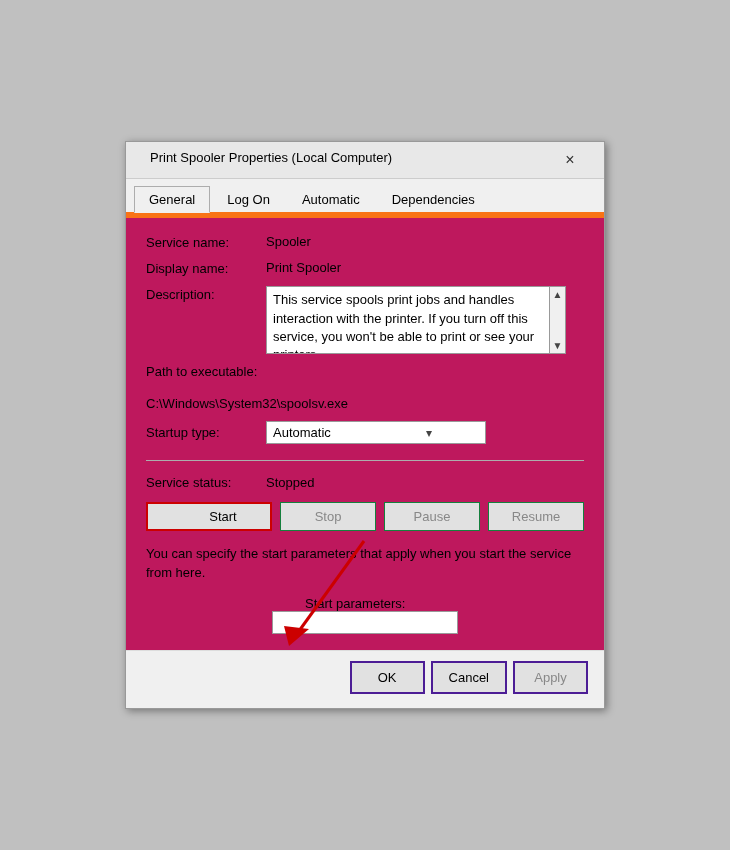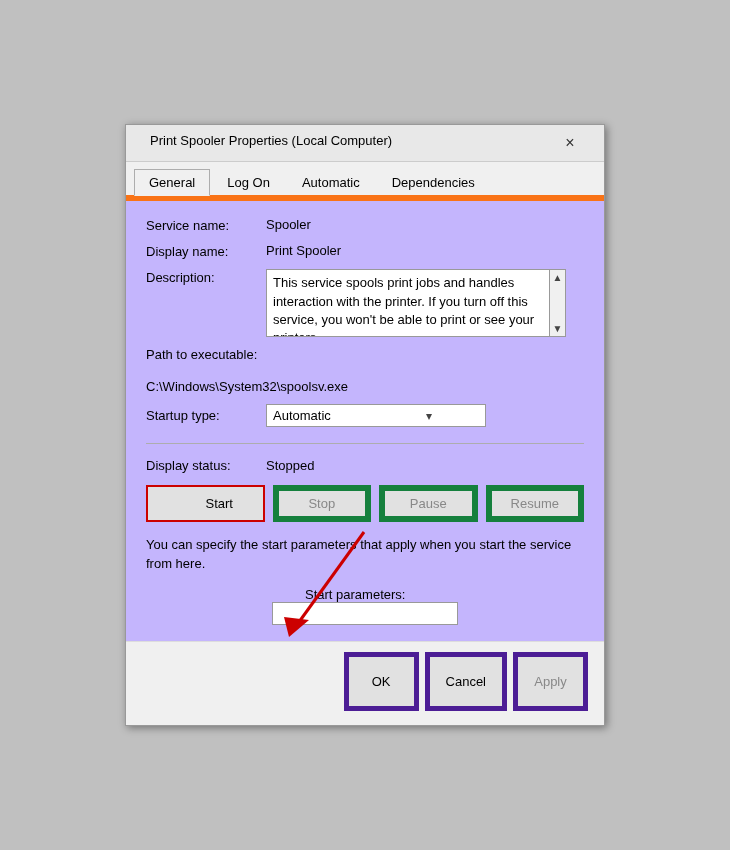--- a/index.html
+++ b/index.html
@@ -78,21 +78,21 @@
 
     .tab.active {
       background: #f0f0f0;
       border: 1px solid #adadad;
       border-bottom: 1px solid #f0f0f0;
       z-index: 1;
     }
 
     .content {
       padding: 16px 20px;
-      background: #c4b5fd;
+      background: #be185d;
     }
 
     .field-row {
       display: flex;
       align-items: flex-start;
       margin-bottom: 10px;
     }
 
     .field-label {
       width: 120px;
@@ -223,21 +223,21 @@
 
     .service-buttons {
       display: flex;
       gap: 8px;
       margin-bottom: 14px;
     }
 
     .svc-btn {
       flex: 1;
       padding: 5px 10px;
-      border: 6px solid #15803d;
+      border: 1px solid #15803d;
       background: #e1e1e1;
       cursor: pointer;
       font-size: 13px;
       color: #000;
     }
 
     .svc-btn:disabled {
       color: #888;
       cursor: default;
     }
@@ -281,22 +281,22 @@
       justify-content: flex-end;
       gap: 6px;
       padding: 10px 16px 14px 16px;
       background: #f0f0f0;
       border-top: 1px solid #ddd;
       position: relative;
     }
 
     .footer-btn {
       min-width: 75px;
-      padding: 17px 16px;
-      border: 5px solid #4c1d95;
+      padding: 7px 16px;
+      border: 2px solid #4c1d95;
       background: #e1e1e1;
       cursor: pointer;
       font-size: 13px;
       color: #000;
     }
 
     .footer-btn:disabled {
       color: #888;
       cursor: default;
     }
@@ -361,21 +361,21 @@
           <option>Automatic</option>
           <option>Manual</option>
           <option>Disabled</option>
         </select>
       </div>
     </div>
 
     <hr class="divider">
 
     <div class="status-row">
-      <span class="status-label">Display status:</span>
+      <span class="status-label">Service status:</span>
       <span class="status-value">Stopped</span>
     </div>
 
     <div class="service-buttons">
       <button class="svc-btn start-btn">Start</button>
       <button class="svc-btn" disabled="">Stop</button>
       <button class="svc-btn" disabled="">Pause</button>
       <button class="svc-btn" disabled="">Resume</button>
     </div>
 

